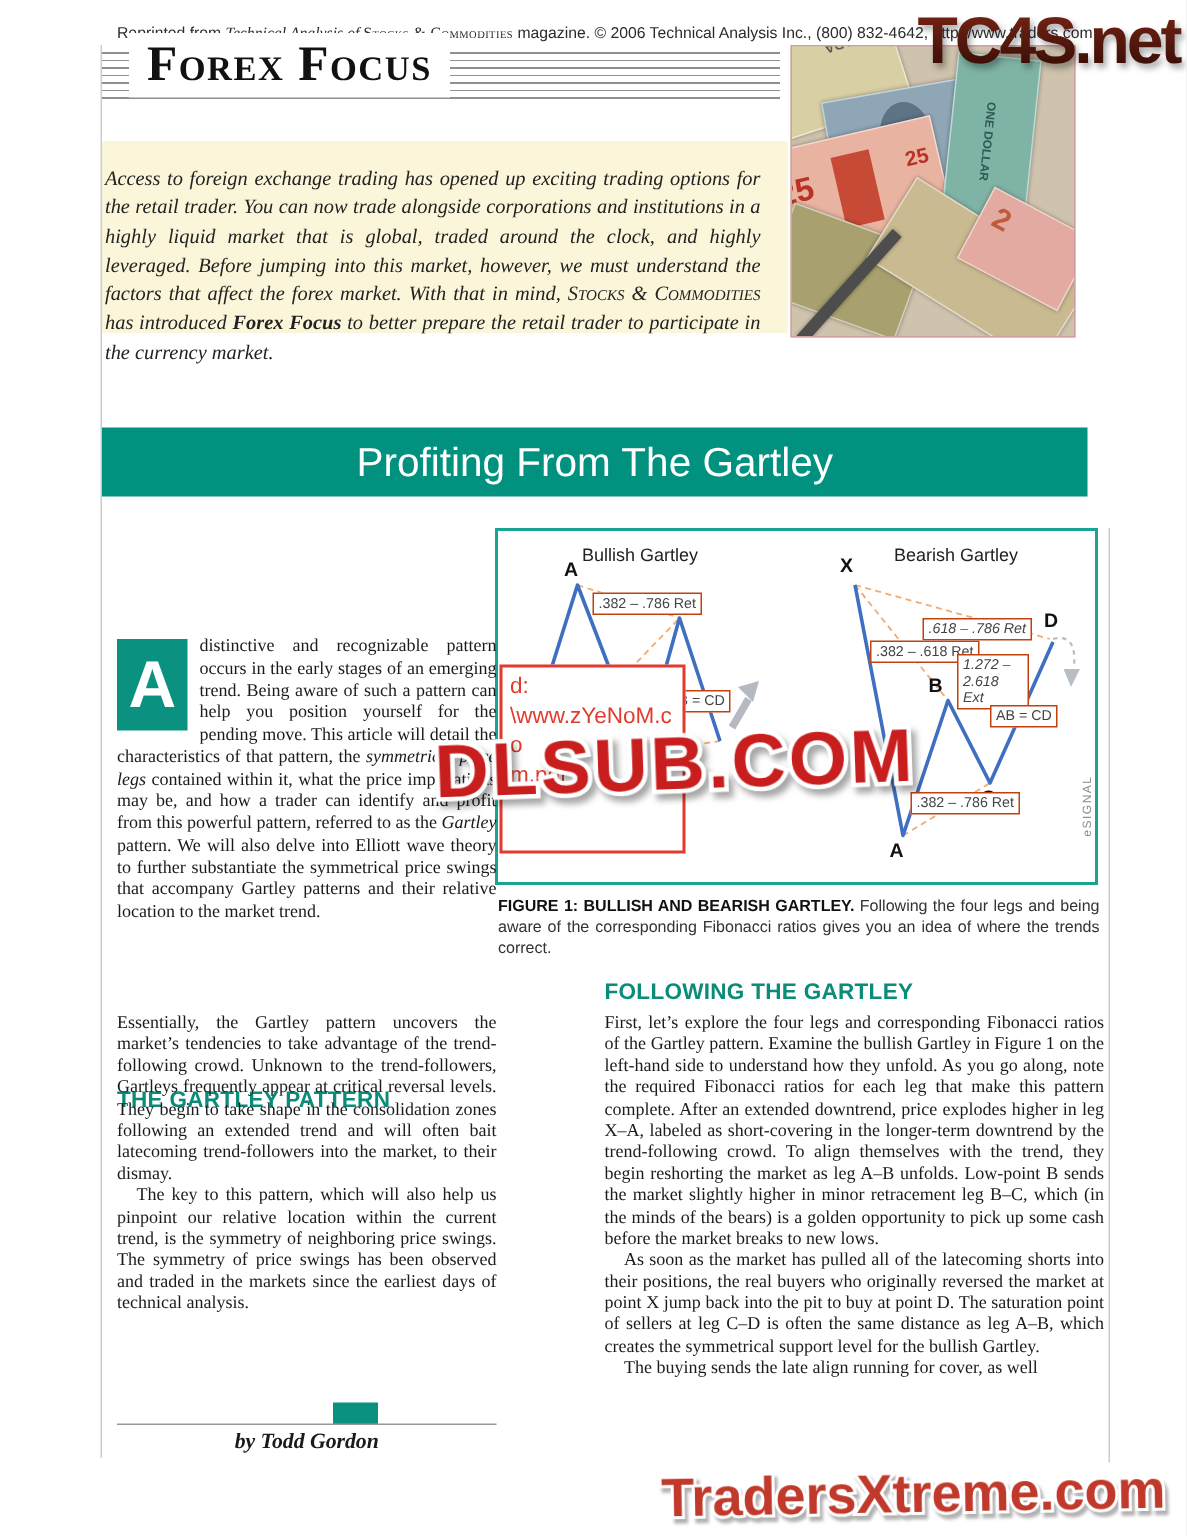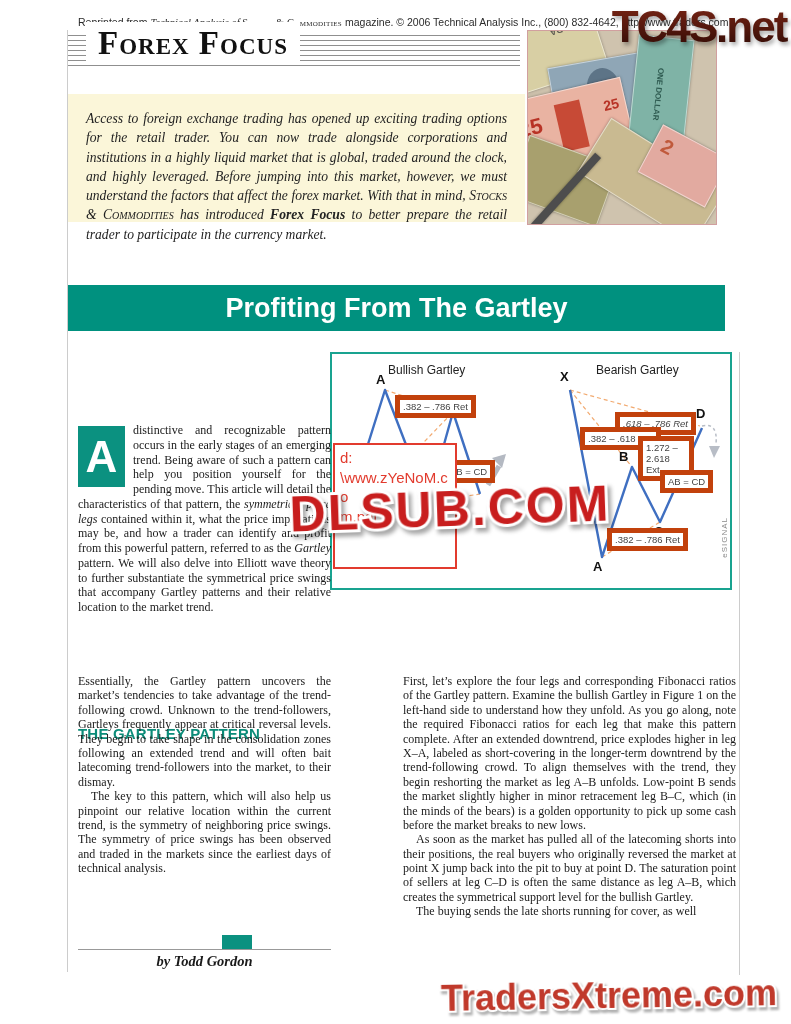--- a/index.html
+++ b/index.html
@@ -23,41 +23,41 @@
   .vrule-right{left:739px;top:352px;width:1px;height:623px;background:#cccccc;}
 
   
   .photo{left:527px;top:30px;width:188px;height:193px;overflow:hidden;background:#cfc3ae;
          border:1px solid #d19f9f;}
   .note{position:absolute;box-shadow:0 0 3px rgba(0,0,0,.35);border:1px solid rgba(255,255,255,.5);}
   .note-label{font-family:"Liberation Sans",sans-serif;font-weight:bold;color:rgba(60,60,60,.8);}
 
   
   .intro{left:68px;top:94px;width:457px;height:128px;background:#FBF6D9;}
-  .intro-text{padding:15px 18px 0 18px;font-style:italic;font-size:13.6px;line-height:1.42;
+  .intro-text{padding:15px 18px 0 2px;font-style:italic;font-size:13.6px;line-height:1.42;
          text-align:justify;color:#222;}
   .intro-text .smcaps{font-variant:small-caps;}
   .intro-text b{font-weight:bold;}
 
   
   .banner{left:68px;top:285px;width:657px;height:46px;background:#00917F;}
   .banner span{display:block;text-align:center;line-height:46px;color:#ffffff;
-         font-family:"Liberation Sans",sans-serif;font-size:27px;font-weight:bold;}
+         font-family:"Liberation Sans",sans-serif;font-size:27px;}
 
   
   .deck{left:78px;top:347px;width:253px;font-style:italic;font-size:13.6px;line-height:1.35;
         text-align:justify;}
 
   
   .figure{left:330px;top:352px;width:402px;height:238px;border:2px solid #19A390;background:#fff;
           box-sizing:border-box;}
   .fig-title{position:absolute;font-family:"Liberation Sans",sans-serif;font-size:12px;color:#222;}
   .fig-point{position:absolute;font-family:"Liberation Sans",sans-serif;font-weight:bold;
              font-size:13px;color:#111;}
-  .fig-label{position:absolute;background:#fff;border:5px solid #c2410c;padding:1px 3px;
+  .fig-label{position:absolute;background:#fff;border:1px solid #c2410c;padding:1px 3px;
              font-family:"Liberation Sans",sans-serif;font-size:9.5px;color:#444;white-space:nowrap;}
   .fig-label.wrap{white-space:normal;width:40px;}
   .esignal{position:absolute;right:1px;top:163px;writing-mode:vertical-rl;transform:rotate(180deg);
            font-family:"Liberation Sans",sans-serif;font-size:8px;color:#8a8a8a;letter-spacing:1px;}
   .caption{left:332px;top:597px;width:401px;font-family:"Liberation Sans",sans-serif;
            font-size:10.7px;line-height:1.32;color:#333;text-align:justify;}
   .caption b{color:#111;}
 
   
   .lead-para{left:78px;top:423px;width:253px;font-size:12px;line-height:1.23;text-align:justify;}
@@ -173,43 +173,47 @@
     <span class="fig-label" style="left:63px;top:41px;">.382 – .786 Ret</span>
     <span class="fig-label" style="left:110px;top:106px;">AB = CD</span>
 
     <span class="fig-point" style="left:228px;top:15px;">X</span>
     <span class="fig-point" style="left:261px;top:205px;">A</span>
     <span class="fig-point" style="left:287px;top:95px;">B</span>
     <span class="fig-point" style="left:322px;top:170px;">C</span>
     <span class="fig-point" style="left:364px;top:52px;">D</span>
     <span class="fig-label" style="left:283px;top:58px;font-style:italic;">.618 – .786 Ret</span>
     <span class="fig-label" style="left:248px;top:73px;">.382 – .618 Ret</span>
-    <span class="fig-label wrap" style="left:306px;top:82px;">1.272 – 2.618 Ext</span>
+    <span class="fig-label wrap" style="left:306px;top:82px;font-style:italic;">1.272 – 2.618 Ext</span>
     <span class="fig-label" style="left:328px;top:116px;">AB = CD</span>
     <span class="fig-label" style="left:275px;top:174px;">.382 – .786 Ret</span>
 
     <span class="esignal">eSIGNAL</span>
   </div>
 
+  <div class="abs caption">
+    <b>FIGURE 1: BULLISH AND BEARISH GARTLEY.</b><span> Following the four legs and being aware of the corresponding Fibonacci ratios gives you an idea of where the trends correct.</span>
+  </div>
 
   <div class="abs lead-para">
     <span class="dropcap">A</span>
     <span>distinctive and recognizable pattern occurs in the early stages of an emerging trend. Being aware of such a pattern can help you position yourself for the pending move. This article will detail the characteristics of that pattern, the </span><i>symmetrical price legs</i><span> contained within it, what the price implications may be, and how a trader can identify and profit from this powerful pattern, referred to as the </span><i>Gartley</i><span> pattern. We will also delve into Elliott wave theory to further substantiate the symmetrical price swings that accompany Gartley patterns and their relative location to the market trend.</span>
   </div>
 
   <div class="abs sec-head head-left">THE GARTLEY PATTERN</div>
   <div class="abs col col-left">
     <p>Essentially, the Gartley pattern uncovers the market’s tendencies to take advantage of the trend-following crowd. Unknown to the trend-followers, Gartleys frequently appear at critical reversal levels. They begin to take shape in the consolidation zones following an extended trend and will often bait latecoming trend-followers into the market, to their dismay.</p>
     <p>The key to this pattern, which will also help us pinpoint our relative location within the current trend, is the symmetry of neighboring price swings. The symmetry of price swings has been observed and traded in the markets since the earliest days of technical analysis.</p>
   </div>
 
+  <div class="abs sec-head head-right">FOLLOWING THE GARTLEY</div>
   <div class="abs col col-right">
     <p>First, let’s explore the four legs and corresponding Fibonacci ratios of the Gartley pattern. Examine the bullish Gartley in Figure 1 on the left-hand side to understand how they unfold. As you go along, note the required Fibonacci ratios for each leg that make this pattern complete. After an extended downtrend, price explodes higher in leg X–A, labeled as short-covering in the longer-term downtrend by the trend-following crowd. To align themselves with the trend, they begin reshorting the market as leg A–B unfolds. Low-point B sends the market slightly higher in minor retracement leg B–C, which (in the minds of the bears) is a golden opportunity to pick up some cash before the market breaks to new lows.</p>
     <p>As soon as the market has pulled all of the latecoming shorts into their positions, the real buyers who originally reversed the market at point X jump back into the pit to buy at point D. The saturation point of sellers at leg C–D is often the same distance as leg A–B, which creates the symmetrical support level for the bullish Gartley.</p>
-    <p>The buying sends the late shorts running for cover, as well</p>
+    <p>The buying sends the late align running for cover, as well</p>
   </div>
 
   <div class="abs byline-square"></div>
   <div class="abs byline-rule"></div>
   <div class="abs byline">by Todd Gordon</div>
 
   <div class="abs zyenom">
     <div>
       <span>d:</span><br>
       <span>\www.zYeNoM.co</span><br>

